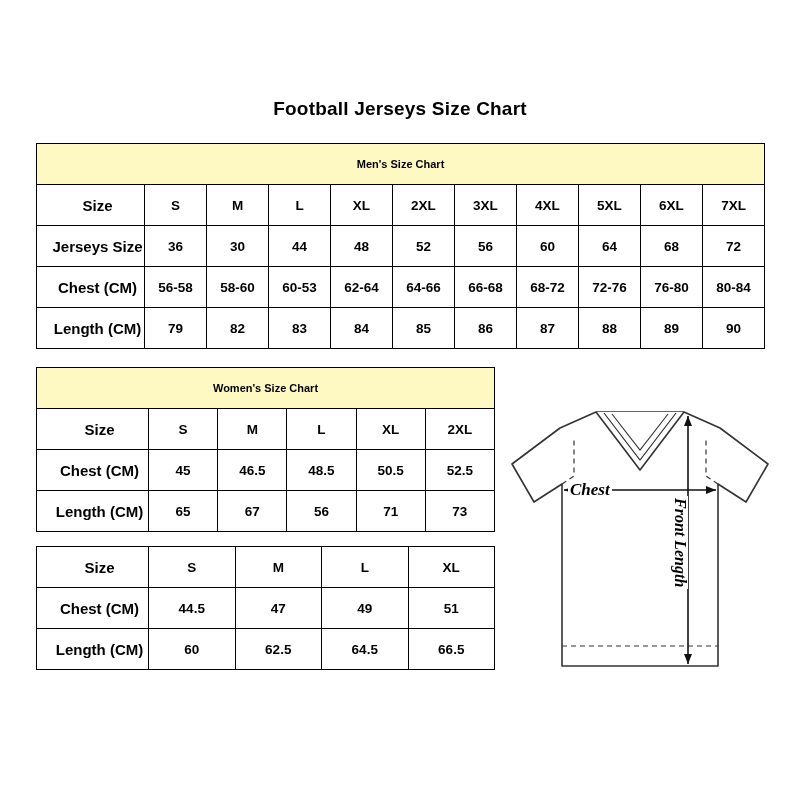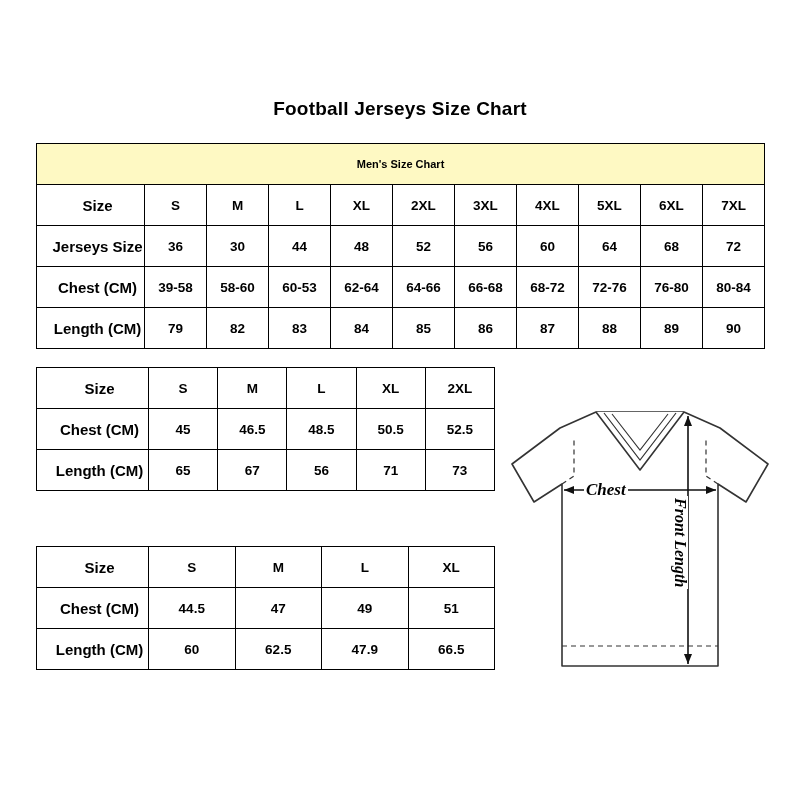--- a/index.html
+++ b/index.html
@@ -168,21 +168,21 @@
         <td>48</td>
         <td>52</td>
         <td>56</td>
         <td>60</td>
         <td>64</td>
         <td>68</td>
         <td>72</td>
       </tr>
       <tr>
         <td class="rowlabel">Chest (CM)</td>
-        <td>39-58</td>
+        <td>56-58</td>
         <td>58-60</td>
         <td>60-53</td>
         <td>62-64</td>
         <td>64-66</td>
         <td>66-68</td>
         <td>68-72</td>
         <td>72-76</td>
         <td>76-80</td>
         <td>80-84</td>
       </tr>
@@ -206,20 +206,23 @@
     <colgroup>
       <col class="lbl">
         <col class="c">
         <col class="c">
         <col class="c">
         <col class="c">
         <col class="c">
     </colgroup>
     <tbody>
       <tr>
+        <th class="section-head" colspan="6">Women's Size Chart</th>
+      </tr>
+      <tr>
         <td class="rowlabel">Size</td>
         <td>S</td>
         <td>M</td>
         <td>L</td>
         <td>XL</td>
         <td>2XL</td>
       </tr>
       <tr>
         <td class="rowlabel">Chest (CM)</td>
         <td>45</td>
@@ -259,21 +262,21 @@
         <td class="rowlabel">Chest (CM)</td>
         <td>44.5</td>
         <td>47</td>
         <td>49</td>
         <td>51</td>
       </tr>
       <tr>
         <td class="rowlabel">Length (CM)</td>
         <td>60</td>
         <td>62.5</td>
-        <td>47.9</td>
+        <td>64.5</td>
         <td>66.5</td>
       </tr>
     </tbody>
   </table>
 
   <div class="shirt-wrap">
     <svg width="280" height="290" viewBox="0 0 280 290">
 
       <path d="M 96 14
                L 60 30
@@ -299,17 +302,17 @@
       <path d="M 62 248 L 218 248" fill="none" stroke="#333333" stroke-width="1.2" stroke-dasharray="5,4"></path>
 
       <line x1="64" y1="92" x2="216" y2="92" stroke="#111111" stroke-width="1.6"></line>
       <polygon points="64,92 74,88 74,96" fill="#111111"></polygon>
       <polygon points="216,92 206,88 206,96" fill="#111111"></polygon>
 
       <line x1="188" y1="18" x2="188" y2="266" stroke="#111111" stroke-width="1.6"></line>
       <polygon points="188,18 184,28 192,28" fill="#111111"></polygon>
       <polygon points="188,266 184,256 192,256" fill="#111111"></polygon>
     </svg>
-    <span class="lbl-chest" style="left:84px; top:82px; position:absolute;text-align:center;">Chest</span>
+    <span class="lbl-chest" style="left:68px; top:82px; position:absolute;text-align:center;">Chest</span>
     <span class="lbl-front-length" style="left:172px; top:98px; position:absolute;">Front Length</span>
   </div>
 
 </div>
 
 </body></html>

